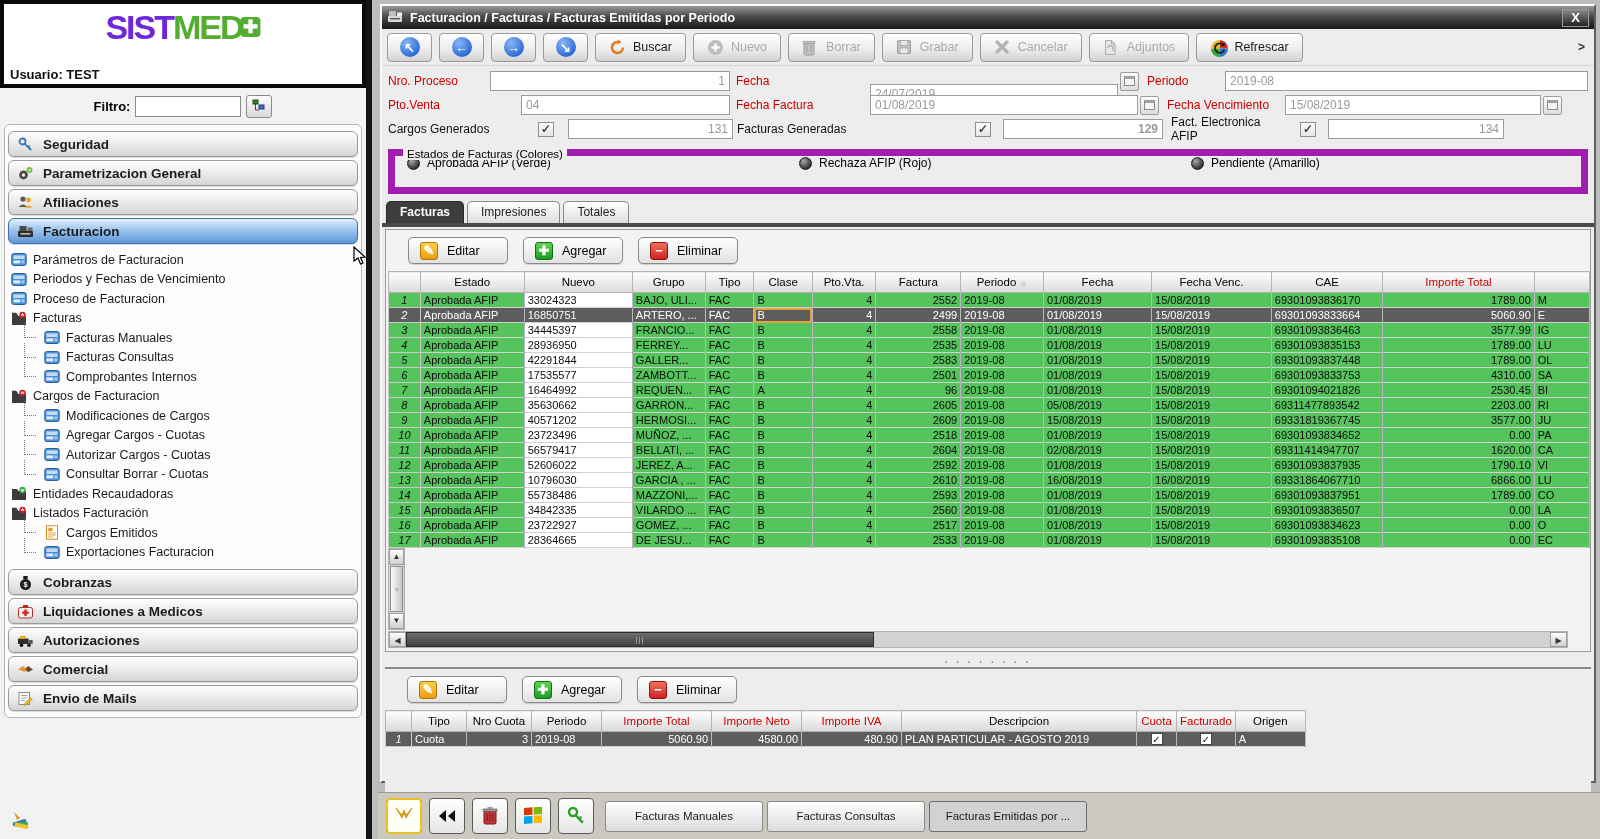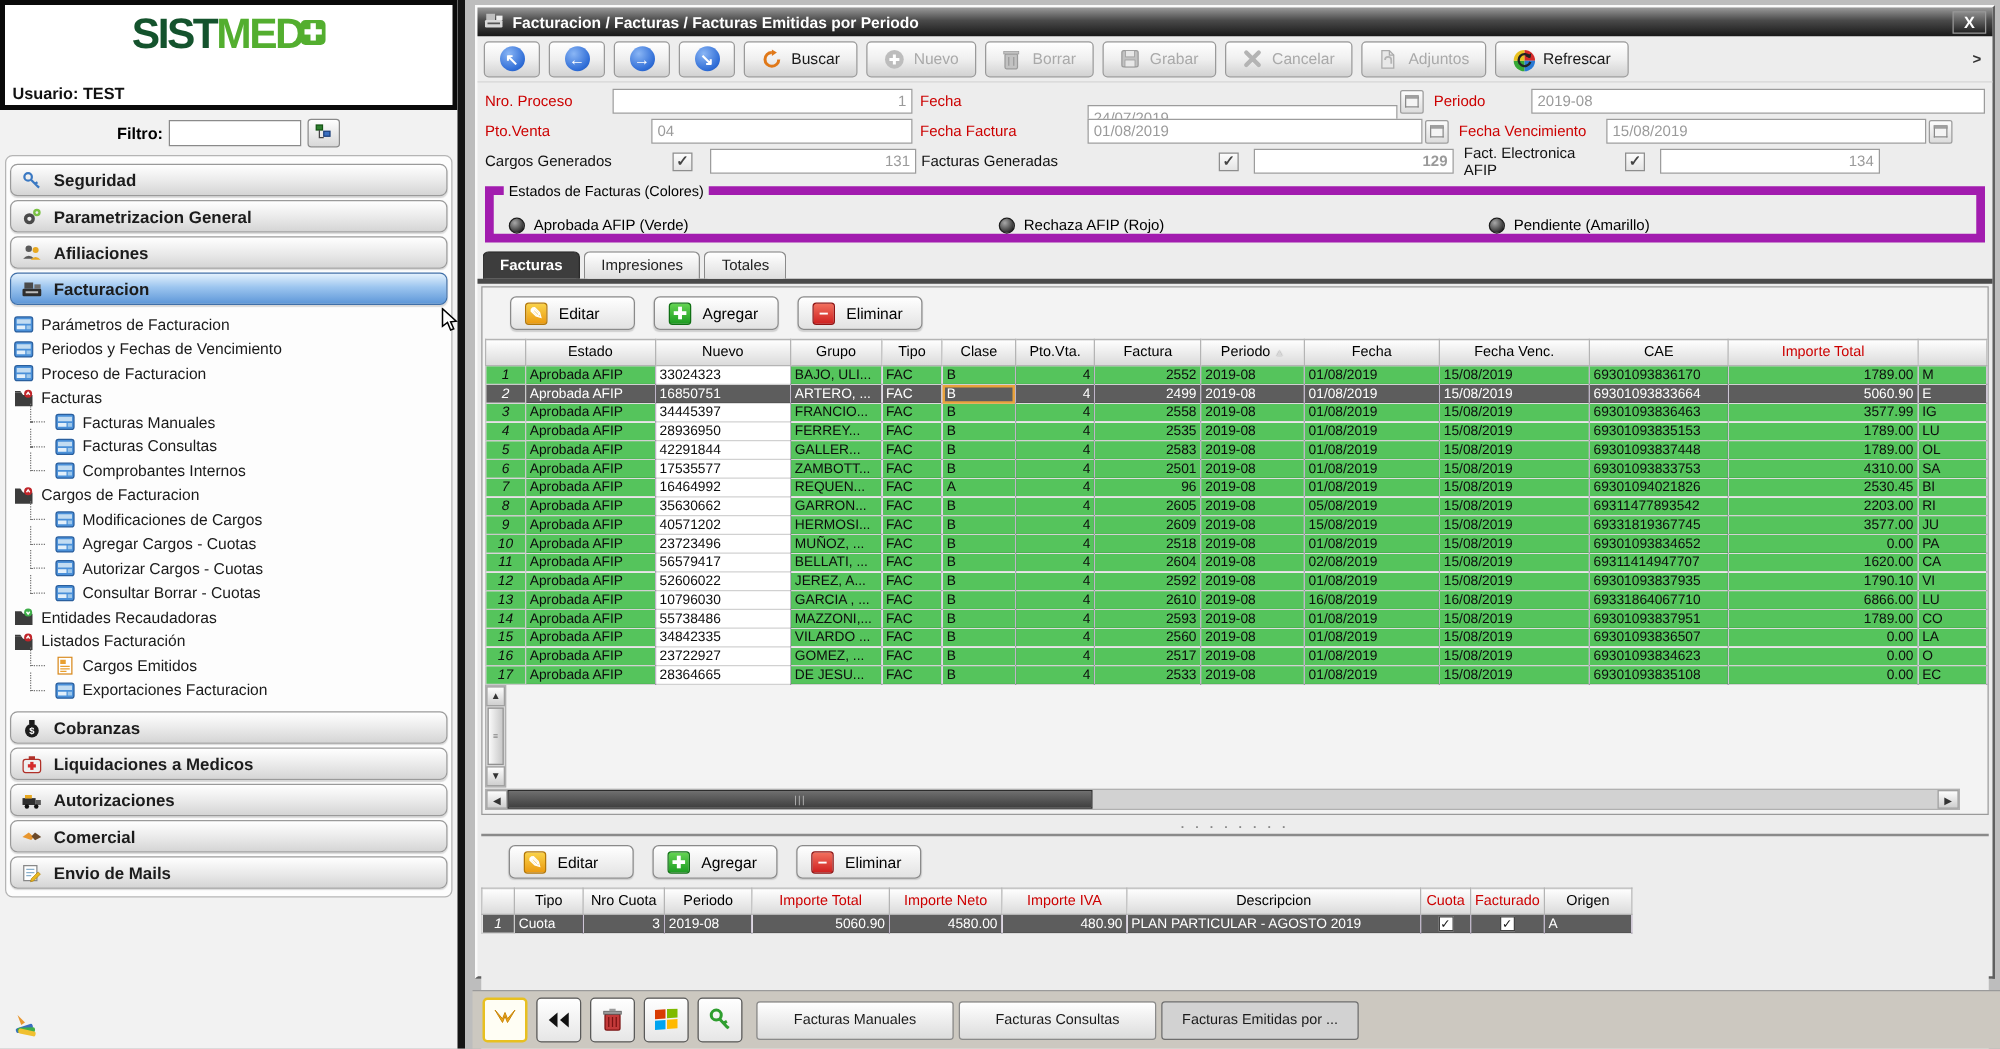--- a/index.html
+++ b/index.html
@@ -5,21 +5,21 @@
   * { box-sizing: border-box; margin: 0; padding: 0; }
   html,body { width:1600px; height:839px; overflow:hidden;
     font-family:"Liberation Sans", sans-serif; font-size:11px; background:#bdbdbd; position:relative; }
 
   
   .sidebar { position:absolute; left:0; top:0; width:372px; height:839px;
     background:#f2f2f2; border-right:6px solid #141414; }
   .topbox { height:88px; background:#fff; border:4px solid #0a0a0a; position:relative; }
   .logo { position:absolute; left:50%; top:4px; transform:translateX(-50%);
     font-weight:bold; font-size:34px; letter-spacing:-2px; white-space:nowrap; }
-  .logo .p1 { color:#14532d; } .logo .p2 { color:#53ae2f; }
+  .logo .p1 { color:#6d28d9; } .logo .p2 { color:#53ae2f; }
   .logo .plus { display:inline-block; width:20px; height:20px; background:#53ae2f; color:#fff;
     border-radius:4px; font-size:18px; line-height:20px; text-align:center; letter-spacing:0;
     vertical-align:6px; margin-left:-2px; }
   .userlbl { position:absolute; left:6px; bottom:2px; font-weight:bold; font-size:13px; color:#111; }
   .filterrow { height:36px; display:flex; align-items:center; justify-content:center; gap:5px; }
   .filterrow label { font-weight:bold; font-size:13px; }
   .filterrow input { width:106px; height:21px; border:1px solid #8a8a8a; background:#fff; padding:0 3px; }
   .filterbtn { width:26px; height:23px; border:1px solid #8a8a8a; border-radius:3px;
     background:linear-gradient(#fefefe,#d8d8d8); display:grid; place-items:center; }
   .menuwrap { margin:0 4px; background:#fdfdfd; border:1px solid #b5b5b5; border-radius:6px; padding:3px 2px; }
@@ -66,21 +66,21 @@
     font-size:12px; padding:0 4px; font-family:"Liberation Sans",sans-serif; }
   .r { text-align:right; }
   .calbtn { width:19px; height:19px; margin-left:2px; border:1px solid #9c9c9c; border-radius:2px;
     background:linear-gradient(#fdfdfd,#dcdcdc); display:grid; place-items:center; }
   .calglyph { width:11px; height:10px; border:1px solid #8a8a8a; border-top:3px solid #a0a0a0; background:#f4f4f4; }
   .cb { width:16px; height:15px; border:1px solid #8e8e8e; background:linear-gradient(#fdfdfd,#e4e4e4);
     color:#444; font-size:12px; font-weight:bold; line-height:13px; text-align:center; }
 
   .groupbox { margin:6px 6px 2px; border:7px solid #a21caf; height:45px; position:relative; }
   .gb-legend { position:absolute; top:-8px; left:8px; background:#ededed; padding:0 4px; font-size:11.5px; }
-  .gb-items { display:flex; align-items:flex-end; height:100%; padding-left:12px; }
+  .gb-items { display:flex; align-items:flex-start; height:100%; padding-left:12px; }
   .gb-item { display:flex; align-items:center; gap:7px; font-size:12px; }
   .sphere { width:13px; height:13px; border-radius:50%; border:1px solid #1d1d1d;
     background:radial-gradient(circle at 35% 30%, #a8a8a8, #2c2c2c 75%); }
 
   .tabs { display:flex; gap:3px; padding:5px 4px 0; border-bottom:4px solid #4a4a4a; margin-top:2px; }
   .tab { padding:3px 13px 4px; border:1px solid #8a8a8a; border-bottom:none; border-radius:5px 5px 0 0;
     background:linear-gradient(#ffffff,#dedede); font-size:12px; color:#222; }
   .tab.active { background:#3d3d3d; color:#fff; font-weight:bold; border-color:#2a2a2a; }
 
   .panel { margin:2px 3px 0; border:1px solid #9a9a9a; background:#f3f3f3; }

